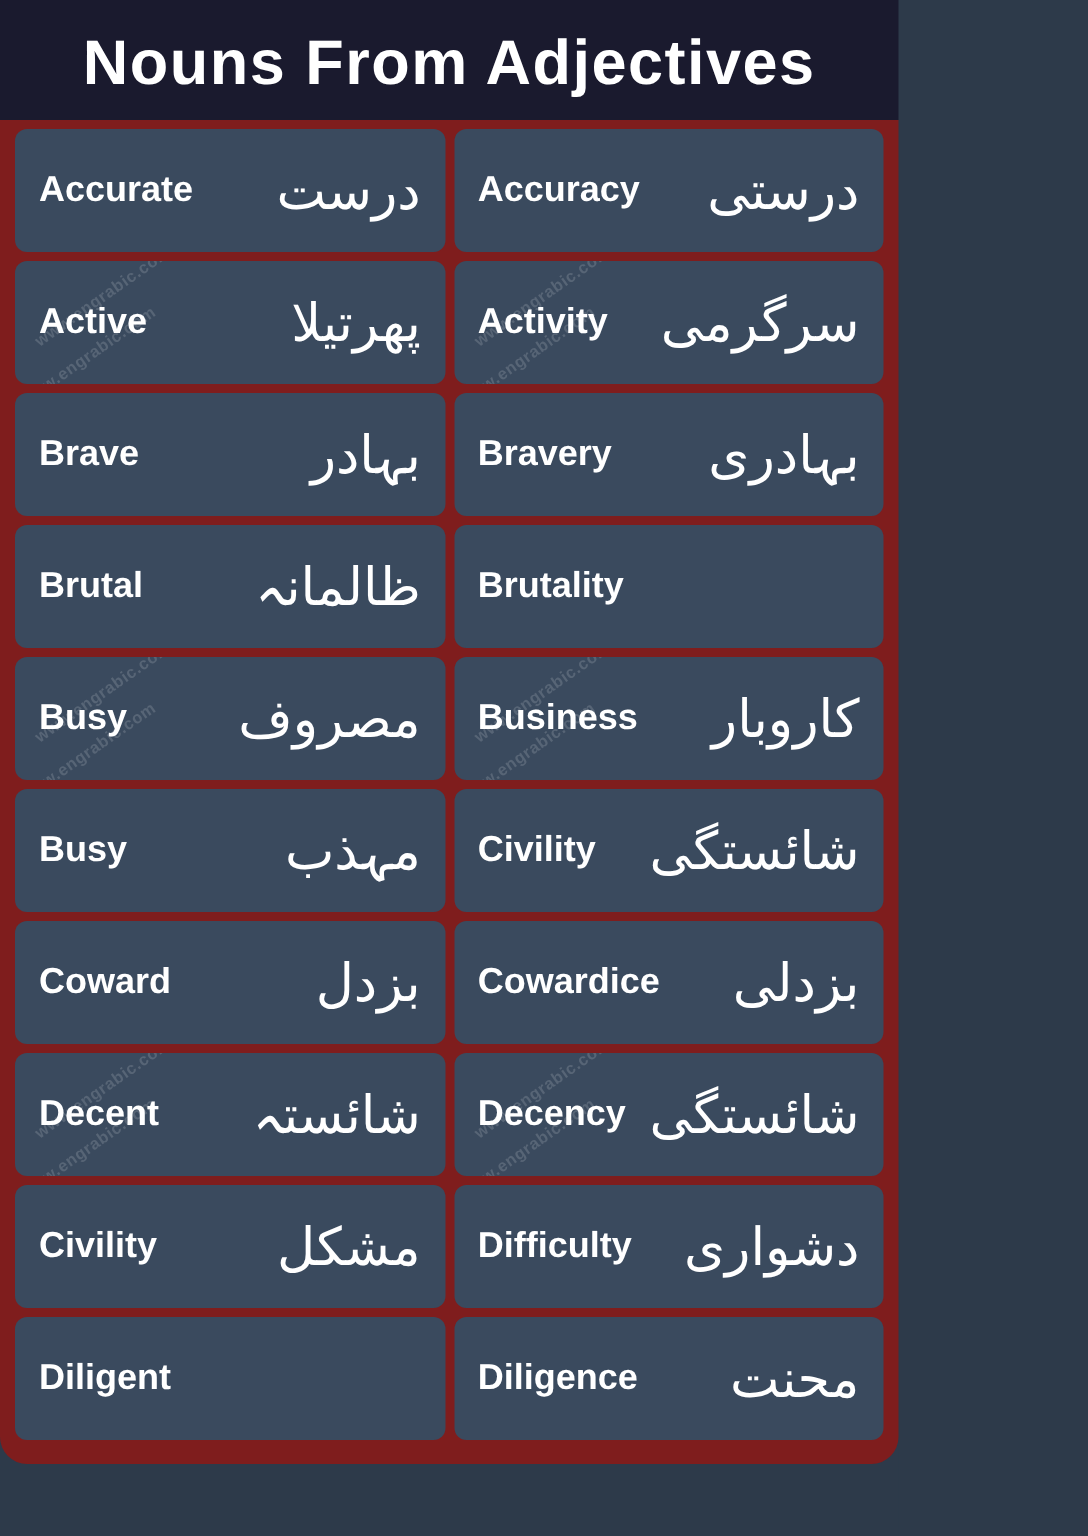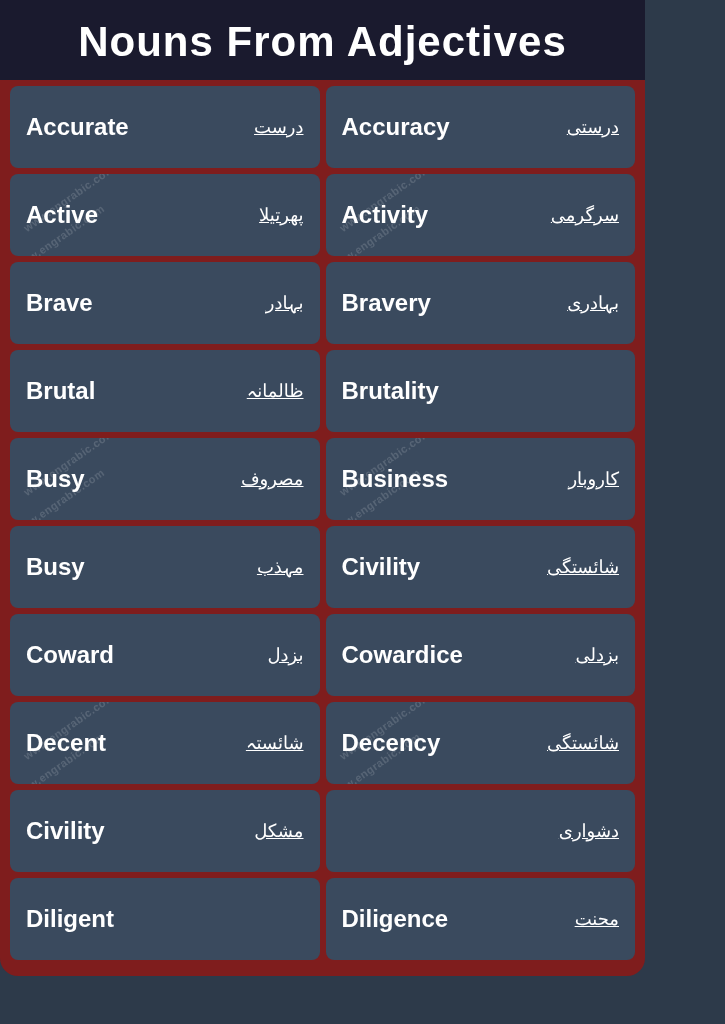--- a/index.html
+++ b/index.html
@@ -6,21 +6,21 @@
 
     body {
       width: 725px;
       min-height: 1024px;
       background: #2d3a4a;
       font-family: Arial, sans-serif;
       overflow-x: hidden;
     }
 
     .page-container {
-      width: 645px;
+      width: 599px;
       min-height: 1024px;
       background: #2d3a4a;
       position: relative;
     }
 
     .title-area {
       background: #1a1a2e;
       padding: 18px 20px 14px;
       text-align: center;
     }
@@ -61,26 +61,25 @@
     .cell-english {
       color: white;
       font-size: 24px;
       font-weight: 600;
       font-family: Arial, sans-serif;
       flex: 1;
     }
 
     .cell-urdu {
       color: white;
-      font-size: 18px;
+      font-size: 35px;
       font-family: 'Arial', sans-serif;
       text-align: right;
       flex: 1;
       direction: rtl;
-      text-decoration: underline;
     }
 
     .watermark {
       position: absolute;
       color: rgba(255,255,255,0.15);
       font-size: 12px;
       font-weight: bold;
       transform: rotate(-35deg);
       pointer-events: none;
       white-space: nowrap;
@@ -185,20 +184,21 @@
       <span class="cell-urdu">شائستگی</span>
       <span class="watermark watermark-1">www.engrabic.com</span>
           <span class="watermark watermark-2">www.engrabic.com</span>
     </div>
         <div class="cell">
       <span class="cell-english">Civility</span>
       <span class="cell-urdu">مشکل</span>
 
     </div>
         <div class="cell">
+      <span class="cell-english">Difficulty</span>
       <span class="cell-urdu">دشواری</span>
 
     </div>
         <div class="cell">
       <span class="cell-english">Diligent</span>
 
     </div>
         <div class="cell">
       <span class="cell-english">Diligence</span>
       <span class="cell-urdu">محنت</span>

